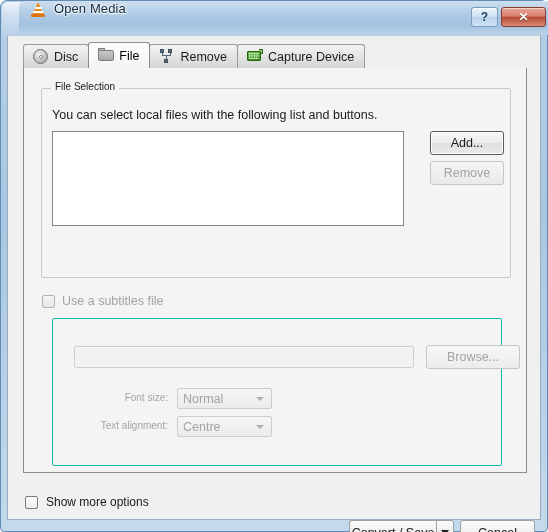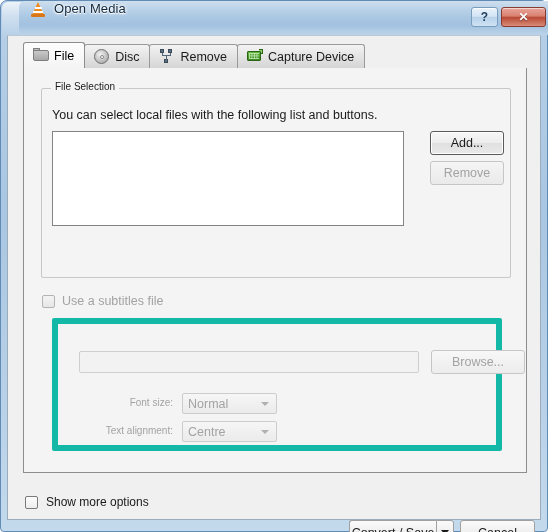--- a/index.html
+++ b/index.html
@@ -247,22 +247,22 @@
   }
   .chk {
     width: 13px; height: 13px; flex: none;
     border: 1px solid #b4b4b4; border-radius: 2px;
     background: linear-gradient(180deg,#f4f4f4,#e6e6e6);
   }
   .chk.enabled { border-color: #7a7a7a; background: linear-gradient(180deg,#fdfdfd,#ececec); }
 
   .subs-panel {
     position: absolute; left: 28px; top: 250px;
-    width: 450px; height: 133px;
-    border: 6px solid #14b8a6;
+    width: 450px; height: 148px;
+    border: 1px solid #14b8a6;
     border-radius: 2px;
   }
   .subs-input {
     position: absolute; left: 21px; top: 27px;
     width: 340px; height: 22px;
     background: #f2f2f2;
     border: 1px solid #cfcfcf; border-radius: 2px;
   }
   .browse-btn {
     position: absolute; left: 373px; top: 26px;
@@ -340,34 +340,34 @@
     <div class="title-buttons">
       <div class="btn-help">?</div>
       <div class="btn-close">✕</div>
     </div>
   </div>
 
   <div class="client">
 
     <div class="tabstrip">
 
+      <div class="tab">
+        <span class="ic ic-disc">
+          <span class="d-out"></span>
+            <span class="d-in"></span>
+        </span>
+        <span>Disc</span>
+      </div>
+
       <div class="tab active">
         <span class="ic ic-folder">
           <span class="f-tab"></span>
             <span class="f-back"></span>
         </span>
         <span>File</span>
-      </div>
-
-      <div class="tab">
-        <span class="ic ic-disc">
-          <span class="d-out"></span>
-            <span class="d-in"></span>
-        </span>
-        <span>Disc</span>
       </div>
 
       <div class="tab">
         <span class="ic ic-net">
           <i class="n-tl"></i>
             <i class="n-tr"></i>
             <i class="n-bm"></i>
           <i class="n-h"></i>
             <i class="n-v1"></i>
             <i class="n-v2"></i>

